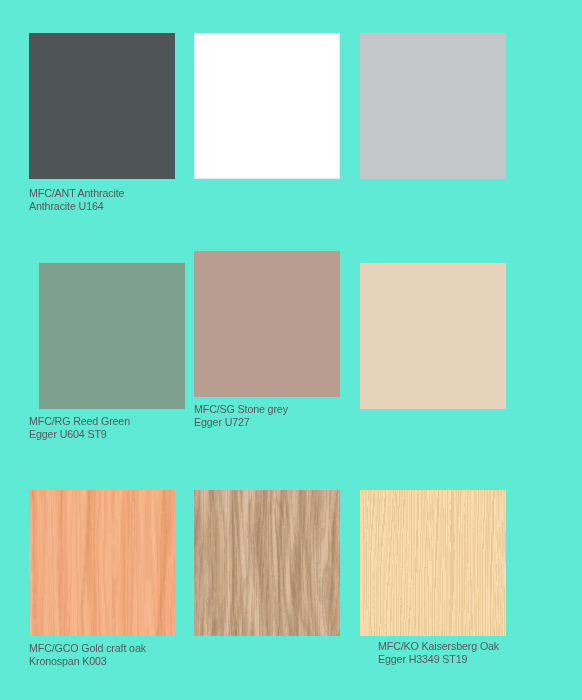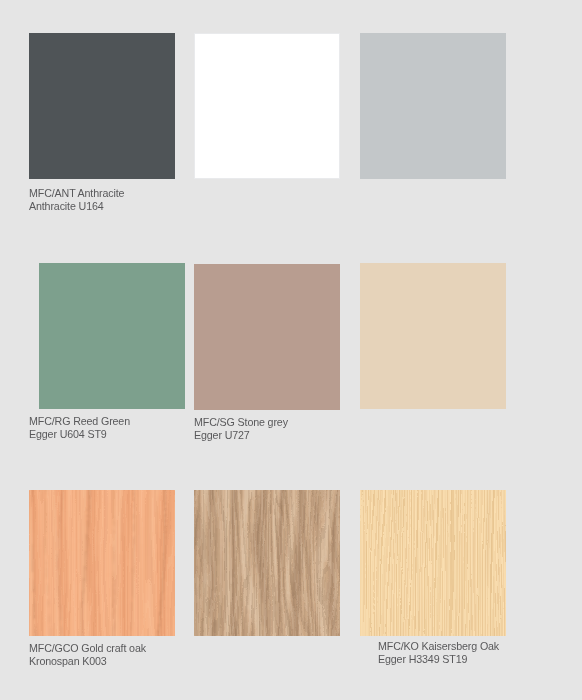--- a/index.html
+++ b/index.html
@@ -2,21 +2,21 @@
 <html><head>
 <meta charset="utf-8">
 <title>Material swatch sheet</title>
 <style>
   html,body{margin:0;padding:0;}
   body{
     width:582px;height:700px;background:#ffffff;overflow:hidden;
     font-family:"Liberation Sans", sans-serif;
     -webkit-font-smoothing:antialiased;
   }
-  .sheet{position:relative;width:582px;height:700px;background:#e5e5e5;}
+  .sheet{position:relative;width:582px;height:700px;background:#5eead4;}
   .cell{position:absolute;width:160px;}
   .sw{width:146px;height:146px;position:relative;overflow:hidden;display:block;}
   .sw svg{display:block;position:absolute;left:0;top:0;}
   .caption{position:absolute;left:0;top:var(--capy,153px);font-size:10.7px;line-height:13px;
            color:#59595b;white-space:nowrap;letter-spacing:-0.013em;
            -webkit-font-smoothing:antialiased;transform:translateZ(0);}
   .caption span{display:block;}
   #defs{position:absolute;width:0;height:0;overflow:hidden;}
 </style>
 </head>
@@ -39,21 +39,21 @@
       <div class="sw" style="width: 146px; height: 146px; background: rgb(195, 199, 201);"></div>
     </div>
 
     <div class="cell" style="left: 29px; top: 263px; padding-left: 10px;">
       <div class="sw" style="width: 146px; height: 146px; background: rgb(125, 160, 141);"></div>
       <div class="caption" style="top: 152px; line-height: 13px;">
         <span>MFC/RG Reed Green</span>
         <span>Egger U604 ST9</span>
       </div>
     </div>
-    <div class="cell" style="left: 194px; top: 264px;">
+    <div class="cell" style="left: 194px; top: 251px;">
       <div class="sw" style="width: 146px; height: 146px; background: rgb(184, 157, 144);"></div>
       <div class="caption" style="top: 152px; line-height: 13px;">
         <span>MFC/SG Stone grey</span>
         <span>Egger U727</span>
       </div>
     </div>
     <div class="cell" style="left: 360px; top: 263px;">
       <div class="sw" style="width: 146px; height: 146px; background: rgb(230, 211, 186);"></div>
     </div>
 

